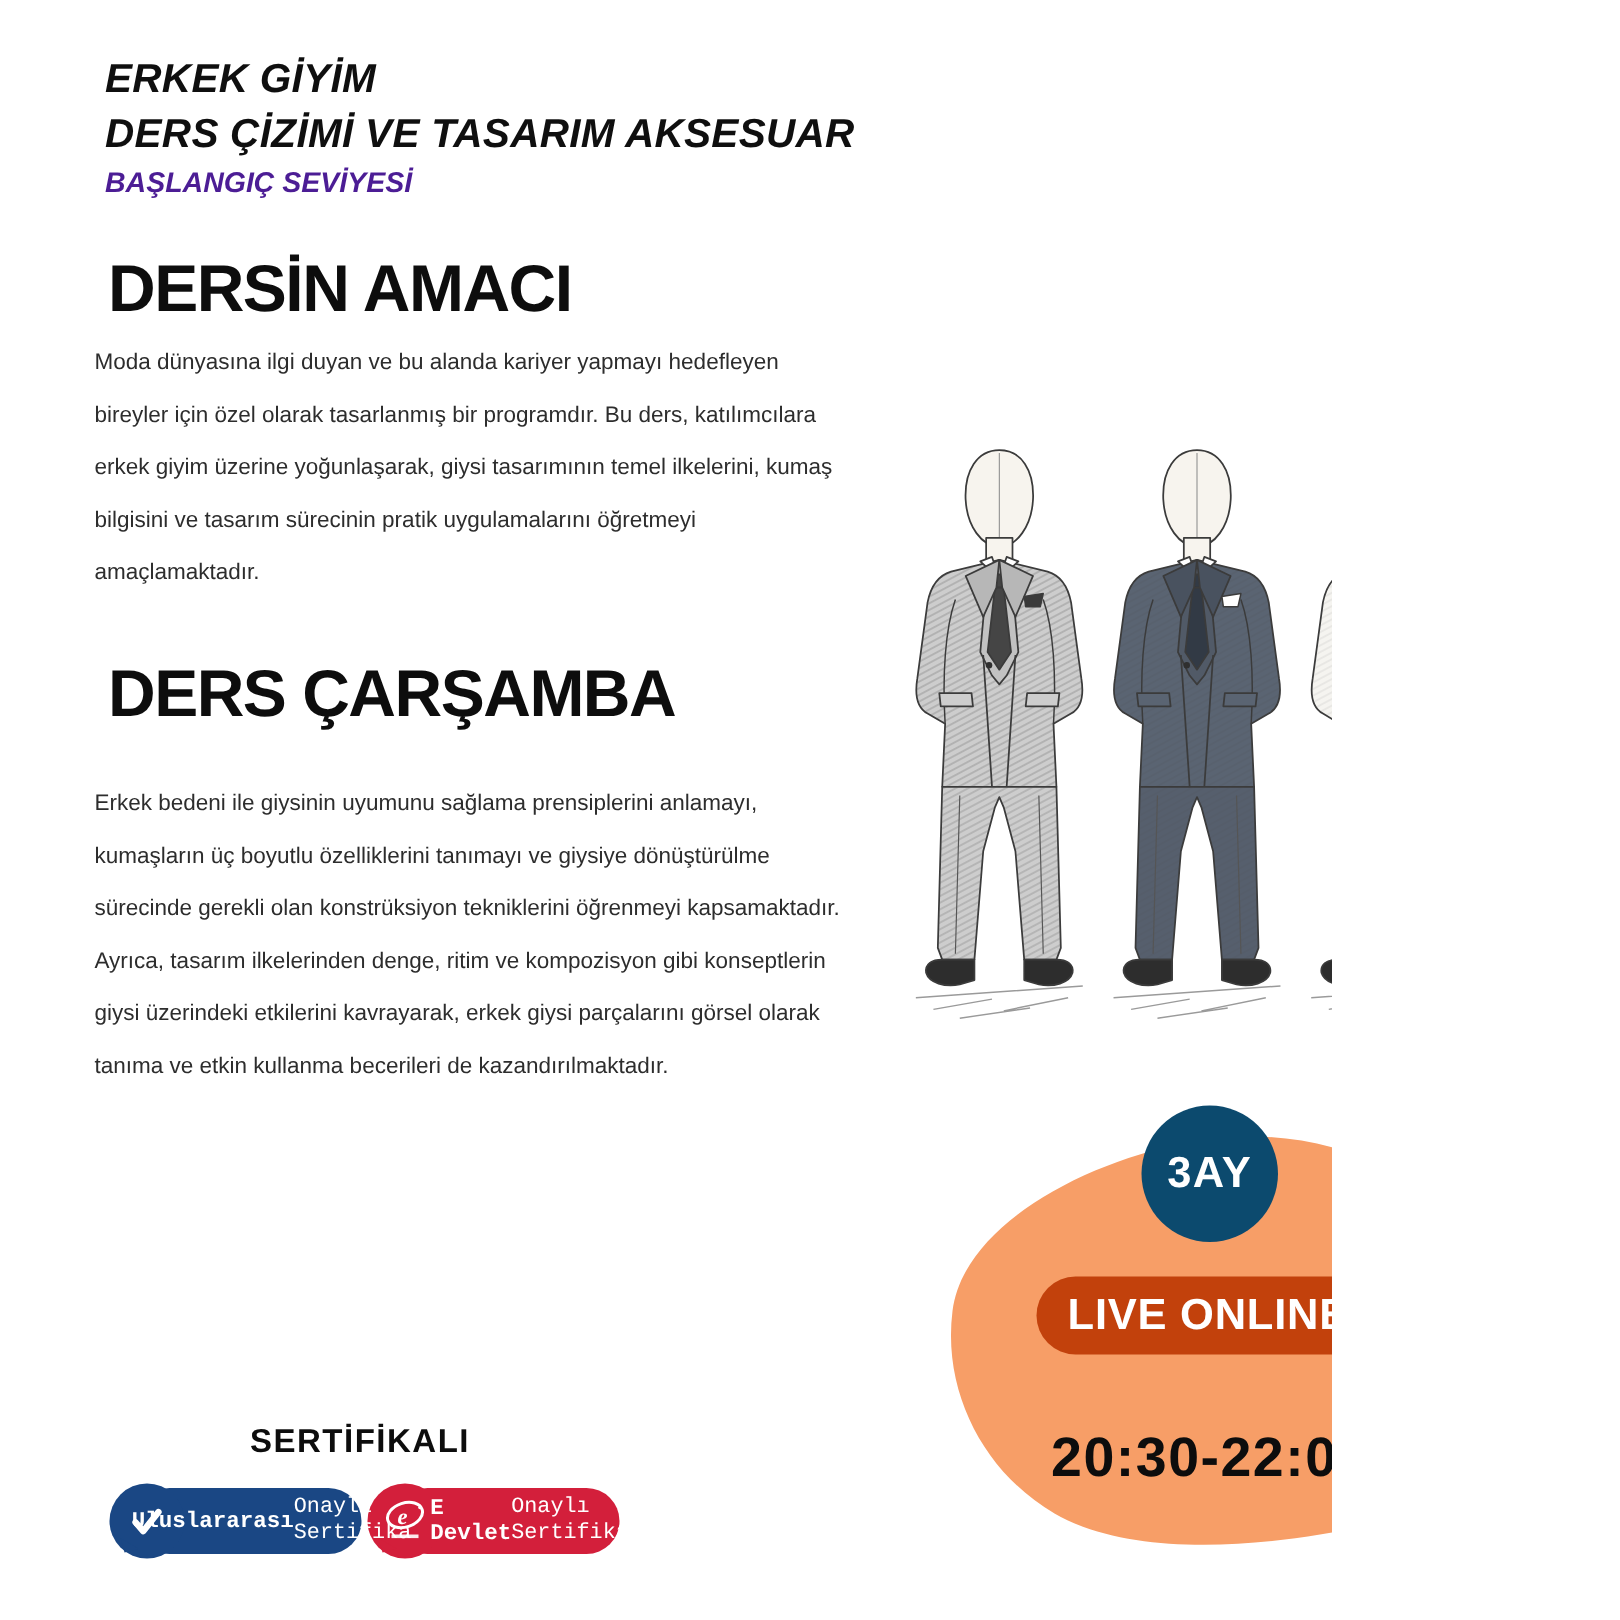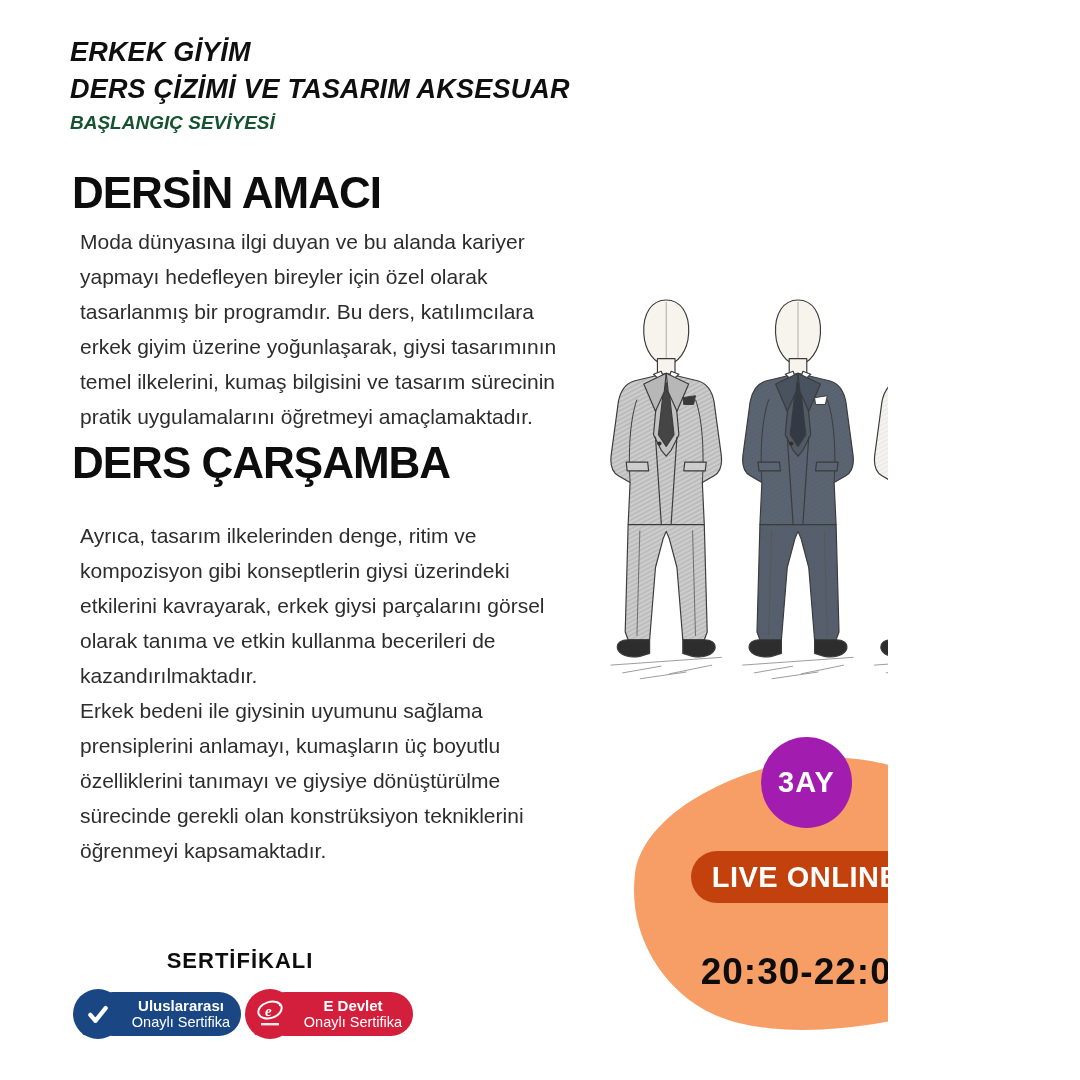--- a/index.html
+++ b/index.html
@@ -3,57 +3,57 @@
 <meta charset="utf-8">
 <style>
   html,body{margin:0;padding:0;background:#fff;}
   #poster{
     position:relative;width:888px;height:1080px;background:#ffffff;overflow:hidden;
     font-family:"Liberation Sans",sans-serif;color:#111;
   }
   
   .hdr{position:absolute;left:70px;top:34px;}
   .hdr-line{font-style:italic;font-weight:800;font-size:27px;line-height:37px;color:#0f0f0f;letter-spacing:.2px;}
-  .hdr-sub{font-style:italic;font-weight:700;font-size:19px;line-height:26px;color:#14532d;margin-top:2px;}
+  .hdr-sub{font-style:italic;font-weight:700;font-size:19px;line-height:26px;color:#4c1d95;margin-top:2px;}
   
   .sec-title{position:absolute;left:72px;font-weight:800;font-size:44px;letter-spacing:-1px;color:#0d0d0d;}
-  .sec-body{position:absolute;left:80px;width:500px;font-size:21px;line-height:35px;color:#2d2d2d;}
+  .sec-body{position:absolute;left:63px;width:500px;font-size:15px;line-height:35px;color:#2d2d2d;}
   .sec-body p{margin:0;}
   #amaci-title{top:168px;}
   #amaci-body{top:224px;}
   #icerik-title{top:438px;}
   #icerik-body{top:518px;}
   
   .suits{position:absolute;left:593px;top:290px;width:410px;height:391px;}
   
   .blob{position:absolute;left:622px;top:752px;width:392px;height:288px;}
   .dur-badge{
     position:absolute;left:761px;top:737px;width:91px;height:91px;border-radius:50%;
-    background:#a21caf;color:#fff;display:flex;align-items:center;justify-content:center;
+    background:#0c4a6e;color:#fff;display:flex;align-items:center;justify-content:center;
     font-weight:800;font-size:29px;letter-spacing:1px;
   }
   .mode-badge{
     position:absolute;left:691px;top:851px;width:229px;height:52px;border-radius:27px;
     background:#c2410c;color:#fff;display:flex;align-items:center;justify-content:center;
     font-weight:800;font-size:29px;letter-spacing:.5px;
   }
   .sched-txt{position:absolute;left:652px;width:310px;text-align:center;font-weight:800;color:#0d0d0d;}
   .sched-day{top:914px;font-size:35px;letter-spacing:2px;}
   .sched-time{top:951px;font-size:37px;letter-spacing:1px;}
   
   .cert-title{position:absolute;left:72px;top:948px;width:336px;text-align:center;
     font-weight:800;font-size:22px;letter-spacing:1px;color:#0d0d0d;}
   .badge{position:absolute;top:990px;width:168px;height:48px;}
   .badge .pill{position:absolute;left:18px;right:0;top:2px;bottom:2px;border-radius:24px;}
   .badge .circle{position:absolute;left:0;top:-1px;width:50px;height:50px;border-radius:50%;
     display:flex;align-items:center;justify-content:center;z-index:2;}
   .badge .circle::after{content:"";position:absolute;left:3px;bottom:-3px;width:0;height:0;
     border:7px solid transparent;transform:rotate(30deg);}
   .badge .txt{position:absolute;left:52px;right:4px;top:0;bottom:0;z-index:3;color:#fff;
-    display:flex;flex-direction:column;align-items:center;justify-content:center;line-height:17px;}
+    display:flex;align-items:center;justify-content:center;line-height:17px;font-family:Liberation Mono, monospace;}
   .badge .l1{font-weight:800;font-size:15px;}
   .badge .l2{font-weight:400;font-size:14.5px;}
   #badge-intl{left:73px;}
   #badge-intl .pill,#badge-intl .circle{background:#1A4784;}
   #badge-intl .circle::after{border-top-color:#1A4784;}
   #badge-edevlet{left:245px;}
   #badge-edevlet .pill,#badge-edevlet .circle{background:#D31F3B;}
   #badge-edevlet .circle::after{border-top-color:#D31F3B;}
 </style>
 </head>
@@ -67,22 +67,22 @@
     <div class="hdr-sub">BAŞLANGIÇ SEVİYESİ</div>
   </div>
 
   <div class="sec-title" id="amaci-title">DERSİN AMACI</div>
   <div class="sec-body" id="amaci-body">
     <p>Moda dünyasına ilgi duyan ve bu alanda kariyer yapmayı hedefleyen bireyler için özel olarak tasarlanmış bir programdır. Bu ders, katılımcılara erkek giyim üzerine yoğunlaşarak, giysi tasarımının temel ilkelerini, kumaş bilgisini ve tasarım sürecinin pratik uygulamalarını öğretmeyi amaçlamaktadır.</p>
   </div>
 
   <div class="sec-title" id="icerik-title">DERS ÇARŞAMBA</div>
   <div class="sec-body" id="icerik-body">
+    <p>Erkek bedeni ile giysinin uyumunu sağlama prensiplerini anlamayı, kumaşların üç boyutlu özelliklerini tanımayı ve giysiye dönüştürülme sürecinde gerekli olan konstrüksiyon tekniklerini öğrenmeyi kapsamaktadır.</p>
     <p>Ayrıca, tasarım ilkelerinden denge, ritim ve kompozisyon gibi konseptlerin giysi üzerindeki etkilerini kavrayarak, erkek giysi parçalarını görsel olarak tanıma ve etkin kullanma becerileri de kazandırılmaktadır.</p>
-    <p>Erkek bedeni ile giysinin uyumunu sağlama prensiplerini anlamayı, kumaşların üç boyutlu özelliklerini tanımayı ve giysiye dönüştürülme sürecinde gerekli olan konstrüksiyon tekniklerini öğrenmeyi kapsamaktadır.</p>
   </div>
 
   <svg class="suits" viewBox="0 0 420 400" aria-hidden="true">
     <defs>
       <pattern id="hatch" patternUnits="userSpaceOnUse" width="4" height="4" patternTransform="rotate(62)">
         <line x1="2" y1="0" x2="2" y2="4" stroke="#4a4a4a" stroke-width="0.55"></line>
       </pattern>
       <g id="suitfig" stroke="#3b3b3b" stroke-width="1.2" stroke-linejoin="round">
         <path d="M18,384 L132,376 M30,392 L70,385 M78,393 L122,384 M48,398 L96,391" stroke="#9a9a9a" fill="none" stroke-width="1"></path>
         <path d="M75,10 C90,10 99,24 98,44 C97,62 87,76 75,76 C63,76 53,62 52,44 C51,24 60,10 75,10 Z" fill="#f7f4ee"></path>

